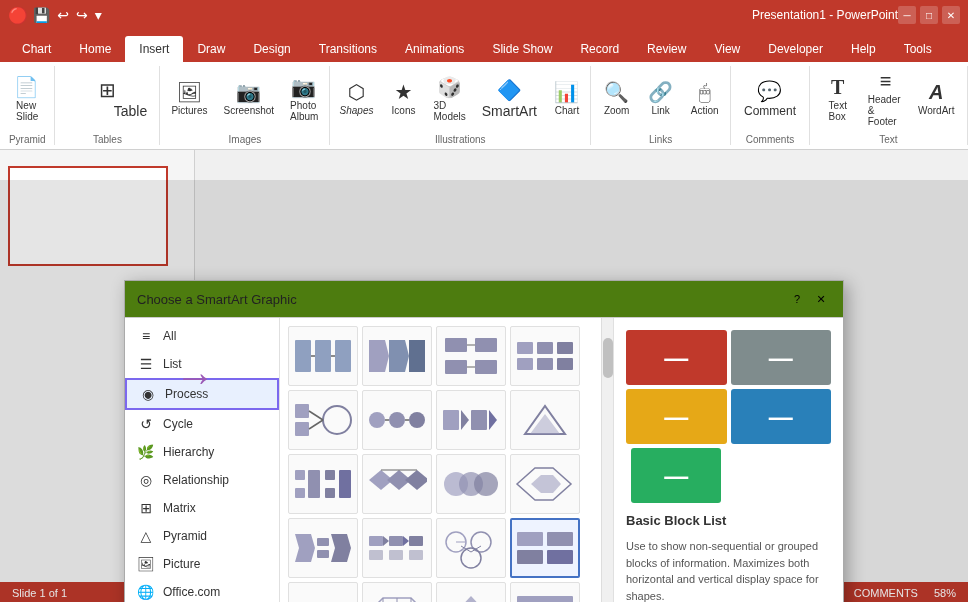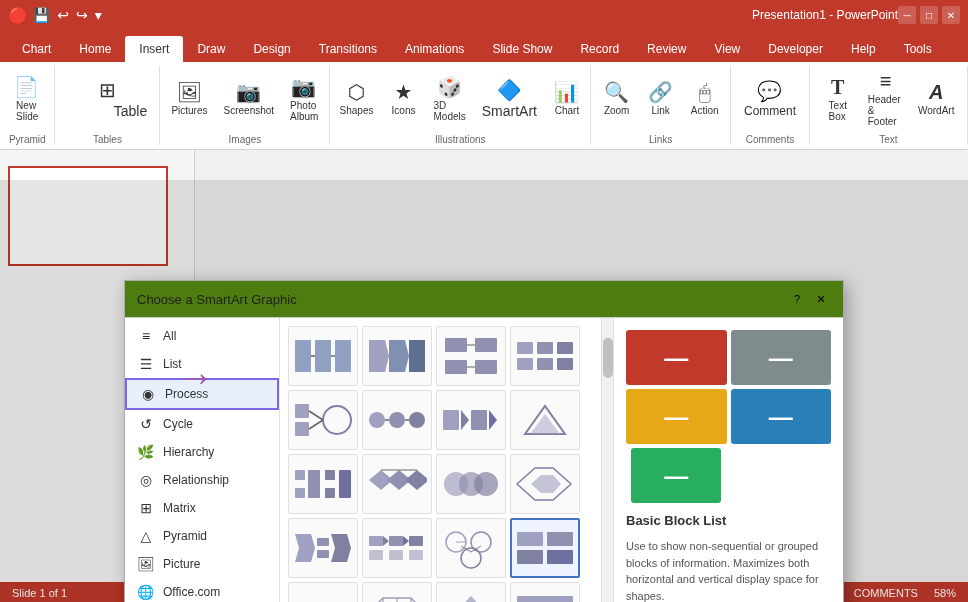--- a/index.html
+++ b/index.html
@@ -319,21 +319,21 @@
         <span style="font-size:10px;">Photo<br>Album</span>
       </div>
     </div>
     <div class="ribbon-group-label">Images</div>
   </div>
 
   <div class="ribbon-group">
     <div class="ribbon-group-items">
       <div class="ribbon-btn">
         <span class="icon" style="font-size:20px;">⬡</span>
-        <span style="font-size:10px;">Shapes</span>
+        <span style="font-size:10px;font-style:italic;">Shapes</span>
       </div>
       <div class="ribbon-btn">
         <span class="icon" style="font-size:20px;">★</span>
         <span style="font-size:10px;">Icons</span>
       </div>
       <div class="ribbon-btn">
         <span class="icon" style="font-size:20px;">🎲</span>
         <span style="font-size:10px;">3D<br>Models</span>
       </div>
       <div class="ribbon-btn">

